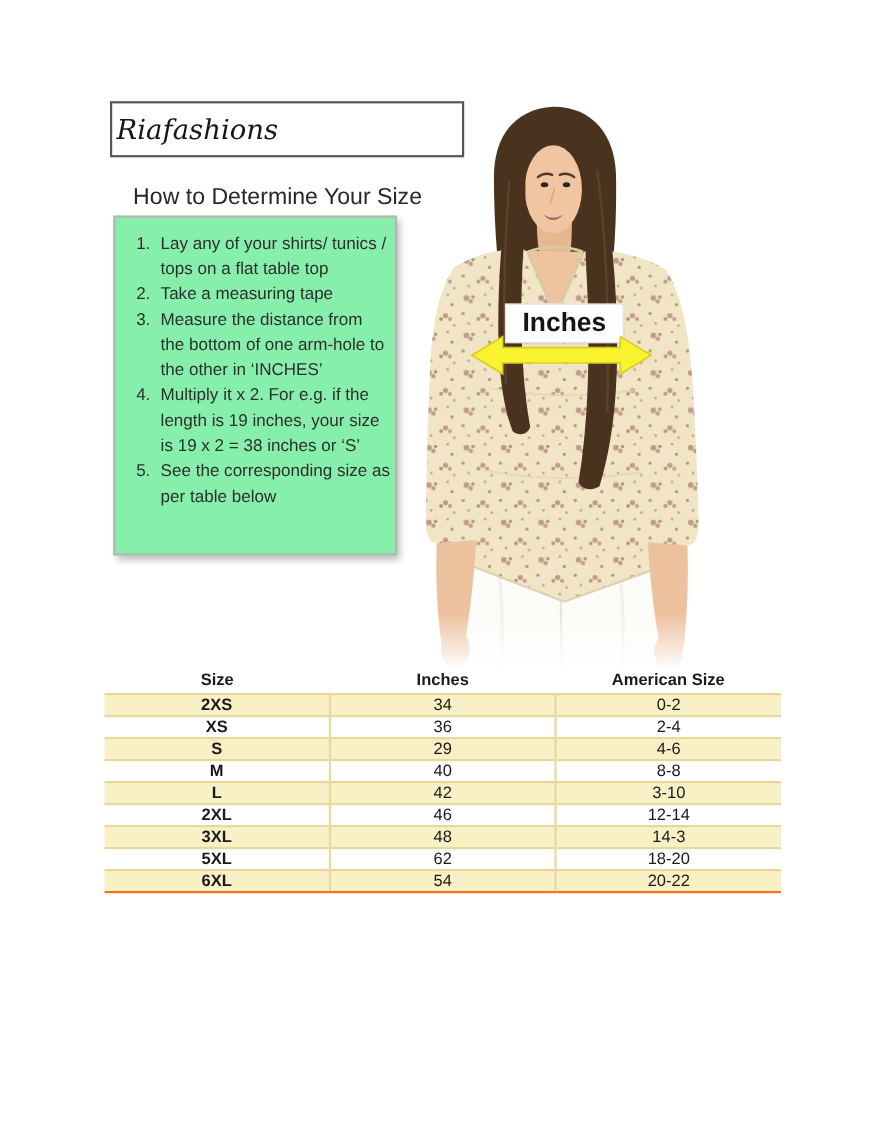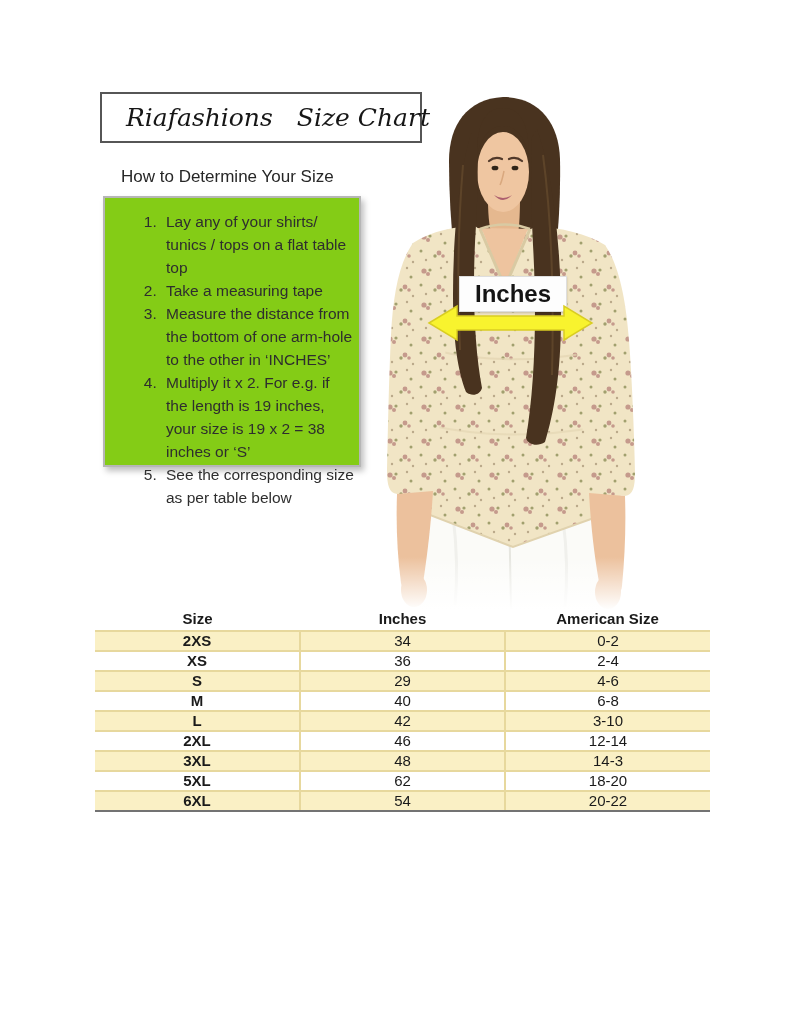--- a/index.html
+++ b/index.html
@@ -5,37 +5,36 @@
   html,body { margin:0; padding:0; background:#ffffff; }
   .page {
     position:relative; width:800px; height:1035px; background:#ffffff;
     font-family:"Liberation Sans", sans-serif; overflow:hidden;
   }
 
   
   .title-box {
     position:absolute; left:100px; top:92px; width:322px; height:51px;
     border:2px solid #565656; box-sizing:border-box; background:#fff;
-    display:flex; align-items:center; padding-left:24px; gap:24px;
+    display:flex; align-items:center; padding-left:4px; gap:24px;
     font-family:"DejaVu Serif", serif; font-style:italic;
     font-size:25px; color:#161616; white-space:nowrap;
   }
 
   
   .howto-heading {
     position:absolute; left:121px; top:167px;
-    font-size:17px; color:#272727;
+    font-size:21px; color:#272727;
   }
 
   
   .instructions-box {
-    position:absolute; left:103px; top:196px; width:258px; height:271px;
-    border:2px solid #b6b6b6; box-sizing:border-box; background:#84cc16;
+    position:absolute; left:103px; top:196px; width:258px; height:309px;
+    border:2px solid #b6b6b6; box-sizing:border-box; background:#86efac;
     box-shadow:3px 4px 6px rgba(0,0,0,0.25);
-    padding-left:20px;
   }
   .instructions-box ol {
     margin:12px 4px 0 0; padding-left:36px;
     font-size:15.5px; line-height:23px; color:#2e2e2e;
   }
   .instructions-box li { padding-left:5px; }
 
   
   .photo { position:absolute; left:383px; top:95px; width:324px; height:515px; }
   .photo svg.fig { position:absolute; left:0; top:0; }
@@ -58,30 +57,29 @@
     font-weight:bold; height:24px; padding:0; text-align:center; font-size:15px;
   }
   .size-table td {
     height:18px; line-height:18px; padding:0; text-align:center;
     border-top:2px solid #e7d89d;
     margin-left:16px;
   }
   .size-table td + td { border-left:2px solid #e7d89d; }
   .size-table tbody td:first-child { font-weight:bold; }
   .size-table tbody tr:nth-child(odd) { background:#faf0c5; }
-  .size-table tbody tr:last-child td { border-bottom:2px solid #737373; }
+  .size-table tbody tr:last-child td { border-bottom:2px solid #f97316; }
 </style>
 </head>
 <body>
 
 <div class="page">
 
   <div class="title-box">
     <span>Riafashions</span>
-    <span>Size Chart</span>
   </div>
 
   <div class="howto-heading">How to Determine Your Size</div>
 
   <div class="instructions-box">
     <ol>
       <li><span>Lay any of your shirts/ tunics / tops on a flat table top</span></li>
       <li><span>Take a measuring tape</span></li>
       <li><span>Measure the distance from the bottom of one arm-hole to the other in ‘INCHES’</span></li>
       <li><span>Multiply it x 2. For e.g. if the length is 19 inches, your size is 19 x 2 = 38 inches or ‘S’</span></li>
@@ -199,21 +197,21 @@
         <td>2-4</td>
       </tr>
       <tr>
         <td>S</td>
         <td>29</td>
         <td>4-6</td>
       </tr>
       <tr>
         <td>M</td>
         <td>40</td>
-        <td>6-8</td>
+        <td>8-8</td>
       </tr>
       <tr>
         <td>L</td>
         <td>42</td>
         <td>3-10</td>
       </tr>
       <tr>
         <td>2XL</td>
         <td>46</td>
         <td>12-14</td>

